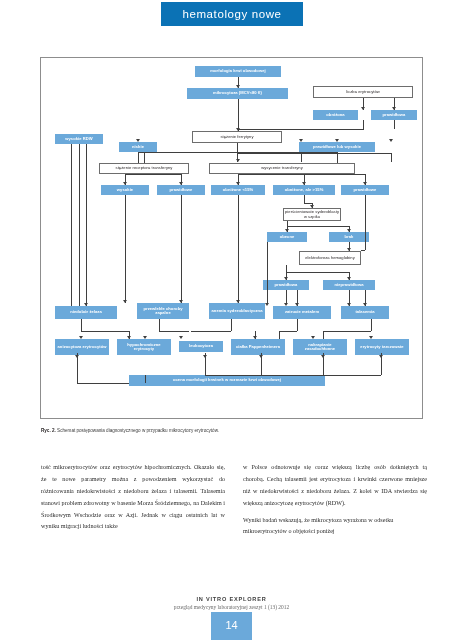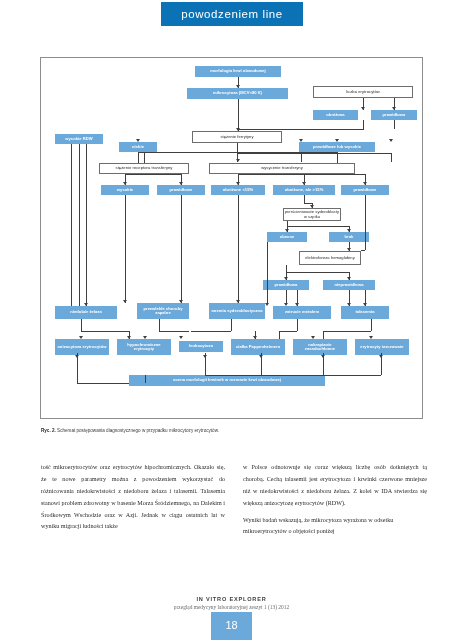--- a/index.html
+++ b/index.html
@@ -82,21 +82,21 @@
   .page-badge{
     position:absolute;left:211px;top:612px;width:41px;height:28px;
     background:#6ba9da;color:#ffffff;
     font-size:11px;line-height:26px;text-align:center;font-weight:300;
   }
 </style>
 </head>
 <body>
 
 <div class="header-band">
-  <span>powodzeniem line</span>
+  <span>hematology nowe</span>
 </div>
 
 <div class="figure-frame">
   <div class="fig-inner" id="fig-inner">
 
   <div class="node blue" style="left: 154px; top: 8px; width: 86px; height: 11px;">
         <span>morfologia krwi obwodowej</span>
       </div>
       <div class="node blue" style="left: 146px; top: 30px; width: 101px; height: 11px;">
         <span>mikrocytoza (MCV&lt;80 fl)</span>
@@ -327,13 +327,13 @@
   <div class="col">
     <p>w Polsce odnotowuje się coraz większą liczbę osób dotkniętych tą chorobą. Cechą talasemii jest erytrocytoza i krwinki czerwone mniejsze niż w niedokrwistości z niedoboru żelaza. Z kolei w IDA stwierdza się większą anizocytozę erytrocytów (RDW).</p>
     <p class="nojust">Wyniki badań wskazują, że mikrocytoza wyrażona w odsetku mikroerytrocytów o objętości poniżej</p>
   </div>
 </div>
 
 <div class="footer">
   <span class="brand">IN VITRO EXPLORER</span>
   <span class="sub">przegląd medycyny laboratoryjnej zeszyt 1 (13) 2012</span>
 </div>
-<div class="page-badge">18</div>
+<div class="page-badge">14</div>
 
 </body></html>

